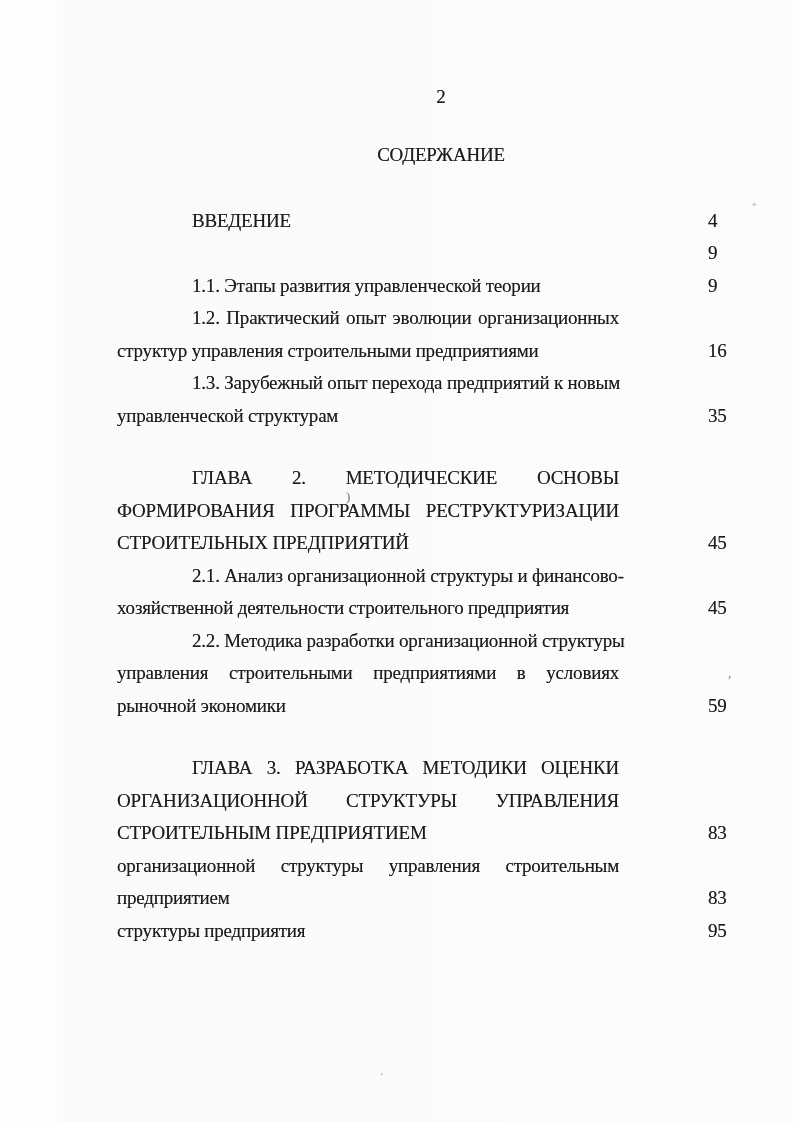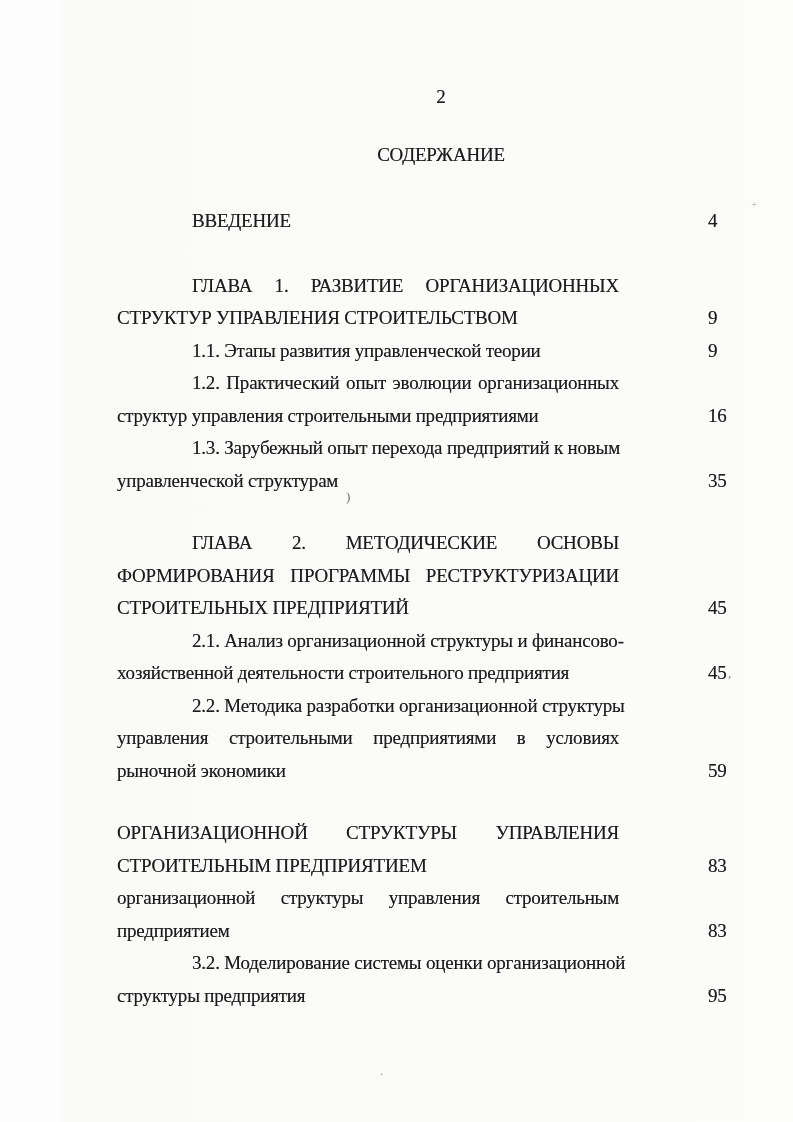--- a/index.html
+++ b/index.html
@@ -49,24 +49,20 @@
 
     <div class="entry intro">
       <div class="text">
         <div class="line ind">ВВЕДЕНИЕ</div>
       </div>
       <span class="pg">4</span>
     </div>
 
     <div class="chapter ch1">
       <div class="entry">
-        <div class="text">
-          <div class="line jl ind">ГЛАВА 1. РАЗВИТИЕ ОРГАНИЗАЦИОННЫХ</div>
-          <div class="line">СТРУКТУР УПРАВЛЕНИЯ СТРОИТЕЛЬСТВОМ</div>
-        </div>
         <span class="pg">9</span>
       </div>
       <div class="entry">
         <div class="text">
           <div class="line ind">1.1. Этапы развития управленческой теории</div>
         </div>
         <span class="pg">9</span>
       </div>
       <div class="entry">
         <div class="text">
@@ -106,35 +102,35 @@
           <div class="line jl">управления строительными предприятиями в условиях</div>
           <div class="line">рыночной экономики</div>
         </div>
         <span class="pg">59</span>
       </div>
     </div>
 
     <div class="chapter ch3">
       <div class="entry">
         <div class="text">
+          <div class="line jl ind">ГЛАВА 3. РАЗРАБОТКА МЕТОДИКИ ОЦЕНКИ</div>
           <div class="line jl">ОРГАНИЗАЦИОННОЙ СТРУКТУРЫ УПРАВЛЕНИЯ</div>
           <div class="line">СТРОИТЕЛЬНЫМ ПРЕДПРИЯТИЕМ</div>
         </div>
         <span class="pg">83</span>
       </div>
       <div class="entry">
         <div class="text">
           <div class="line jl">организационной структуры управления строительным</div>
           <div class="line">предприятием</div>
         </div>
         <span class="pg">83</span>
       </div>
       <div class="entry">
         <div class="text">
-          <div class="line jl ind">3.2. Моделирование системы оценки организационной</div>
           <div class="line">структуры предприятия</div>
         </div>
         <span class="pg">95</span>
       </div>
     </div>
 
   </div>
 
   <span class="artifact a-paren">)</span>
   <span class="artifact a-plus">+</span>

